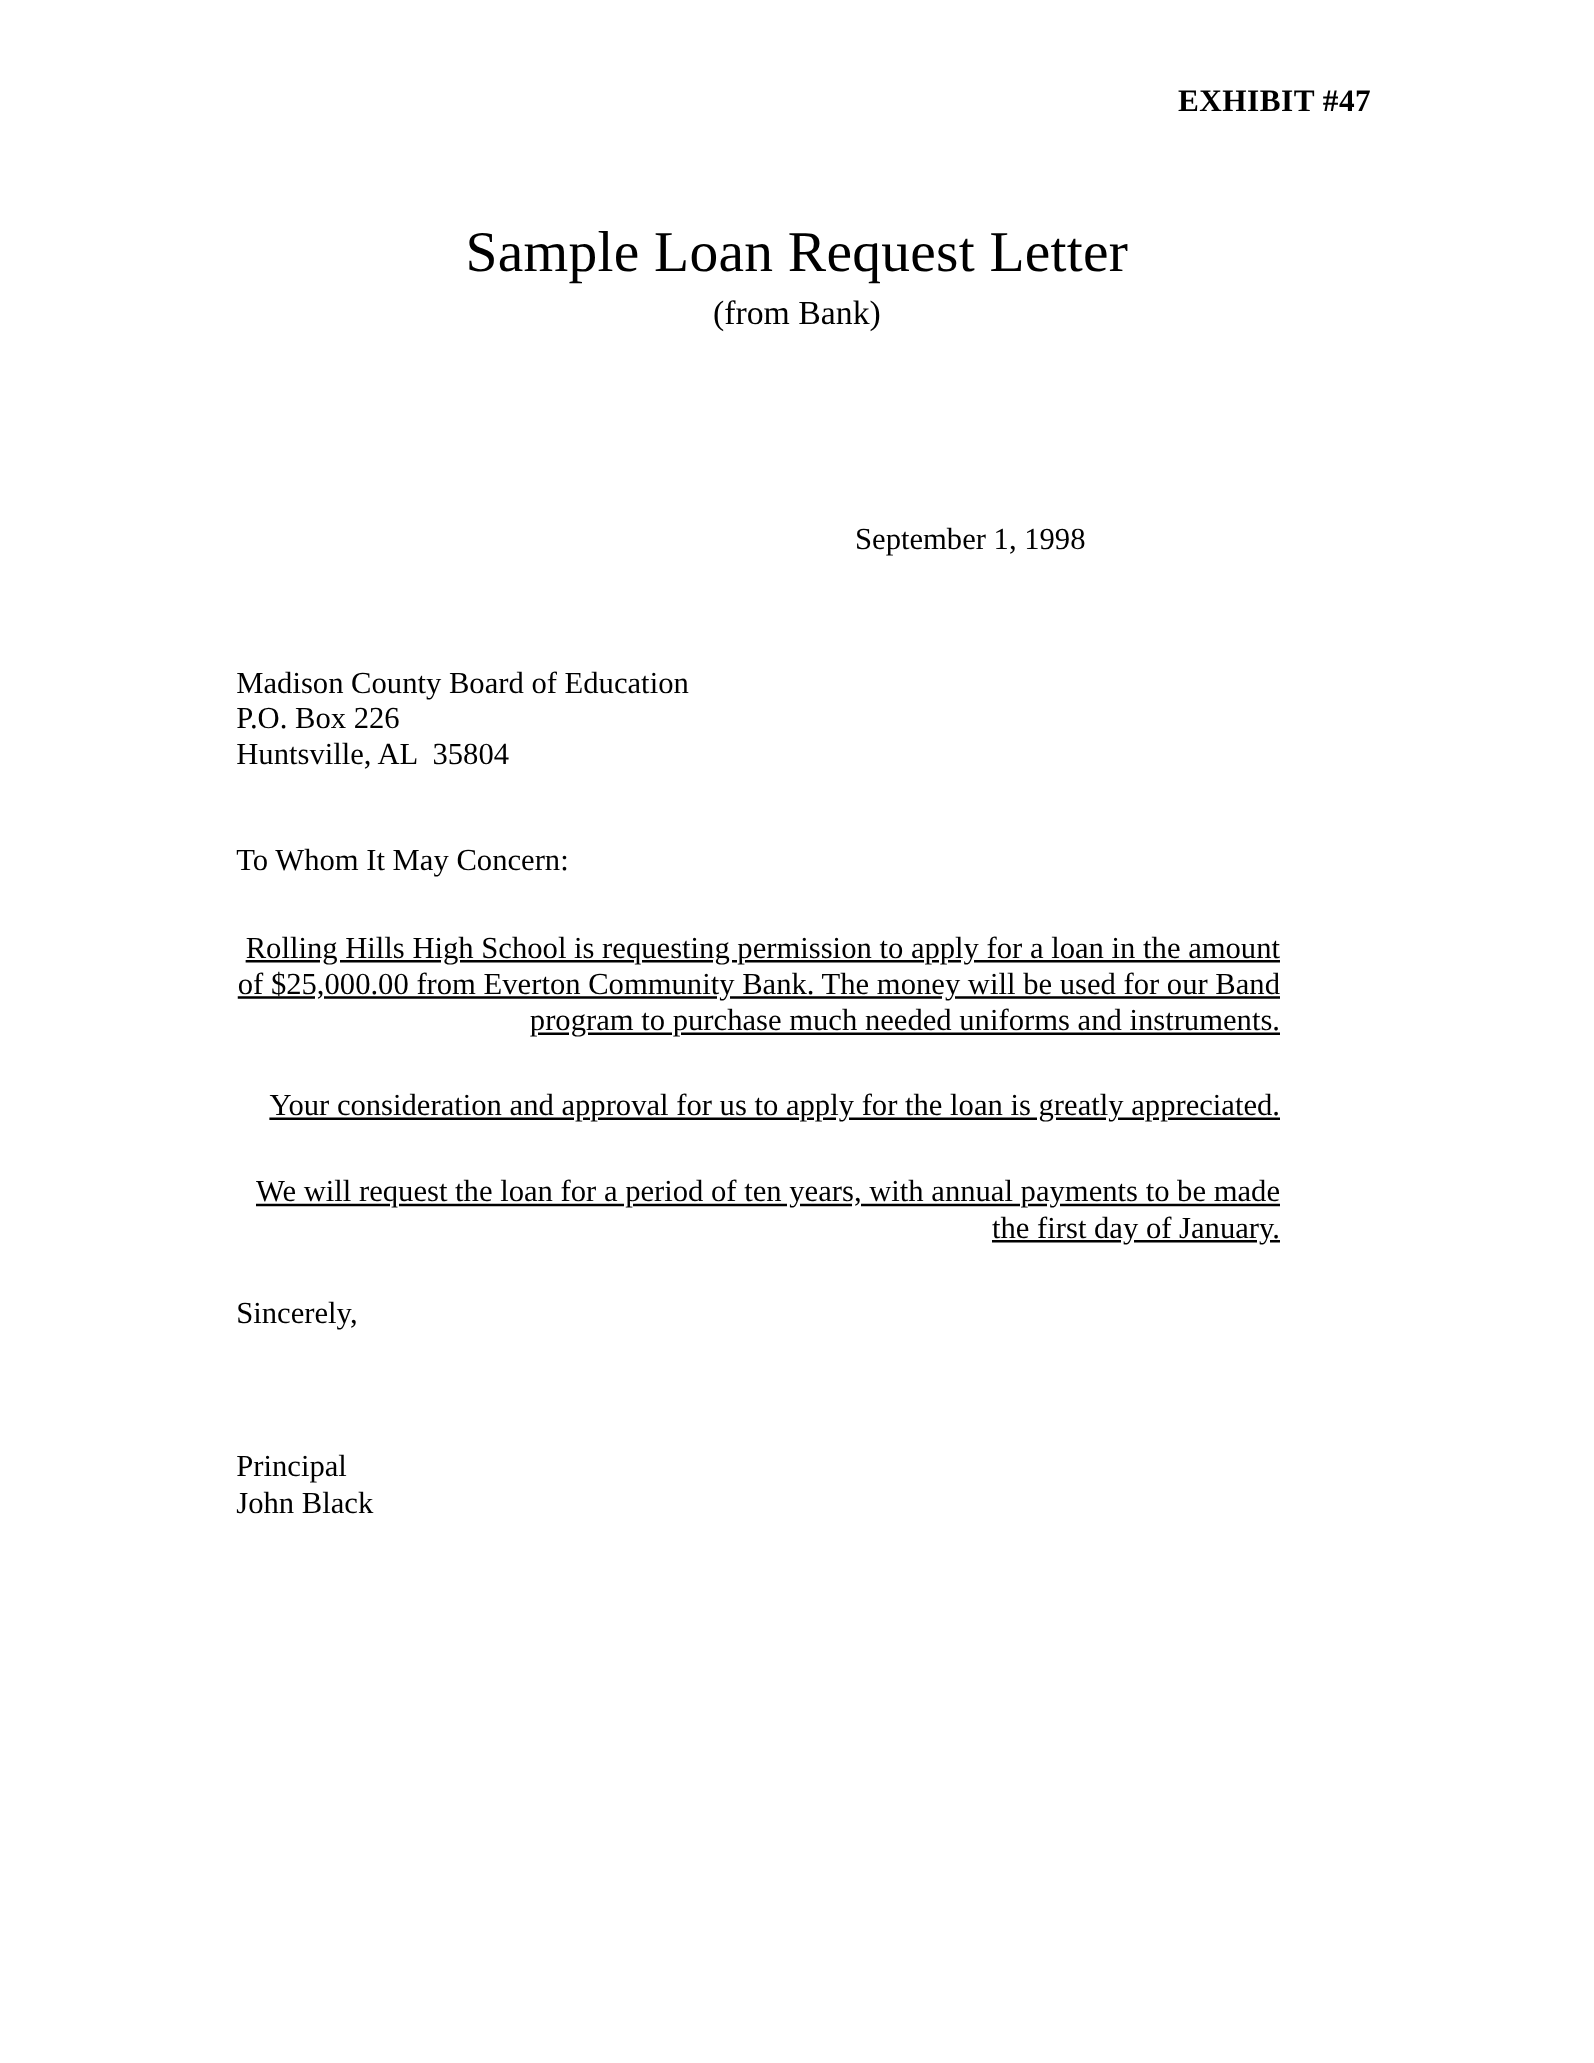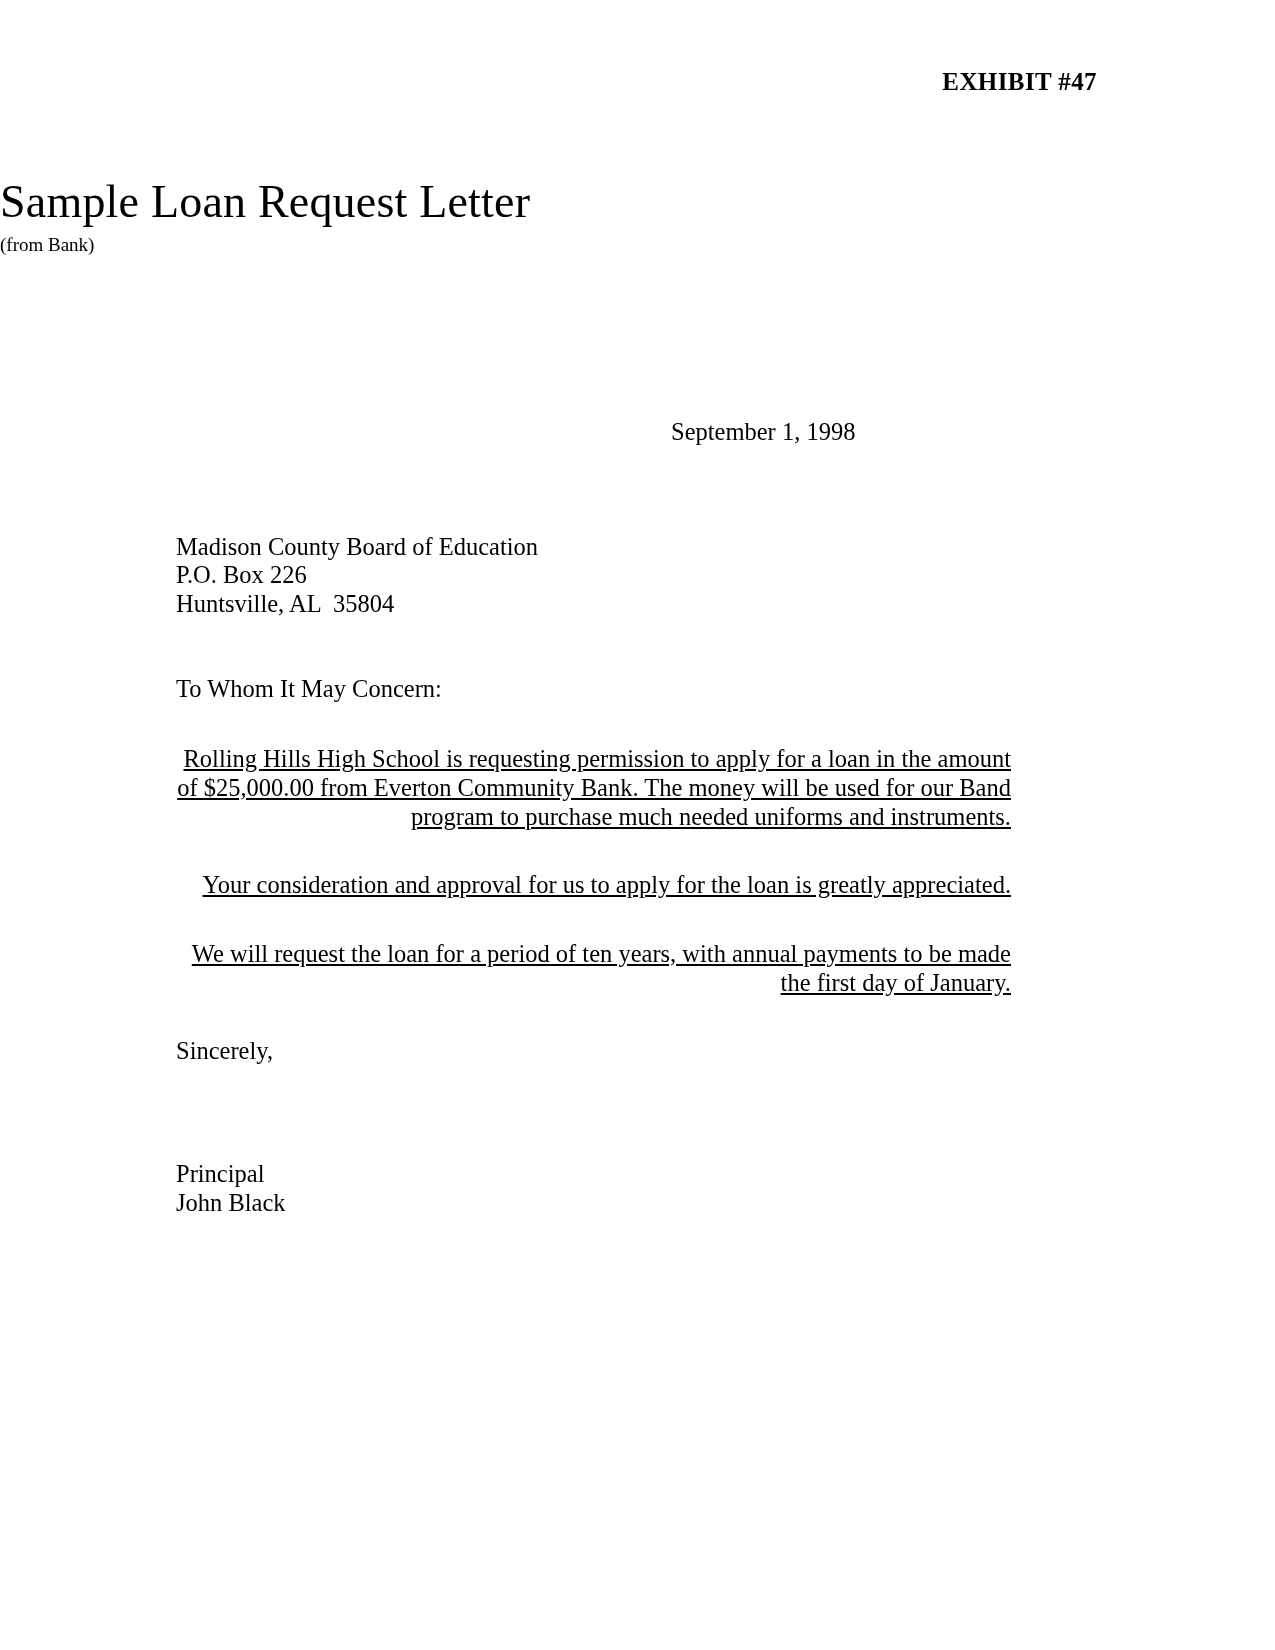--- a/index.html
+++ b/index.html
@@ -30,41 +30,41 @@
     letter-spacing: 0.4px;
     white-space: nowrap;
   }
 
   
   .title-block {
     position: absolute;
     top: 178px;
     left: 0;
     width: 100%;
-    text-align: left;
+    text-align: center;
   }
   .doc-title {
     font-size: 46px;
     line-height: 1.05;
     font-weight: normal;
     margin: 0;
     letter-spacing: 0.2px;
   }
   .doc-subtitle {
-    font-size: 19px;
+    font-size: 27px;
     line-height: 1.2;
     margin: 8px 0 0 0;
     font-weight: normal;
   }
 
   
   .letter {
     position: absolute;
     top: 418px;
-    left: 176px;
+    left: 189px;
     width: 835px;
     font-size: 24.5px;
     line-height: 1.17;
   }
   .date-line {
     text-align: left;
     padding-left: 495px;
     margin-bottom: 86px;
     white-space: nowrap;
   }

